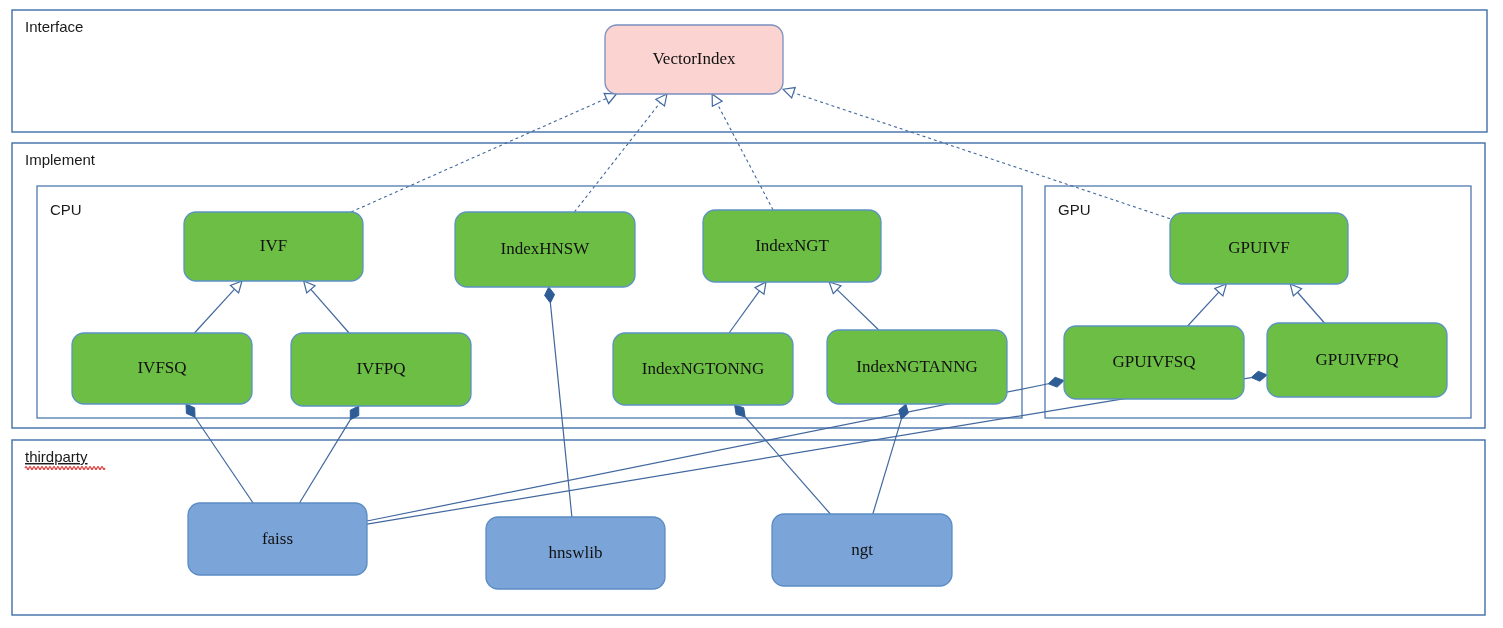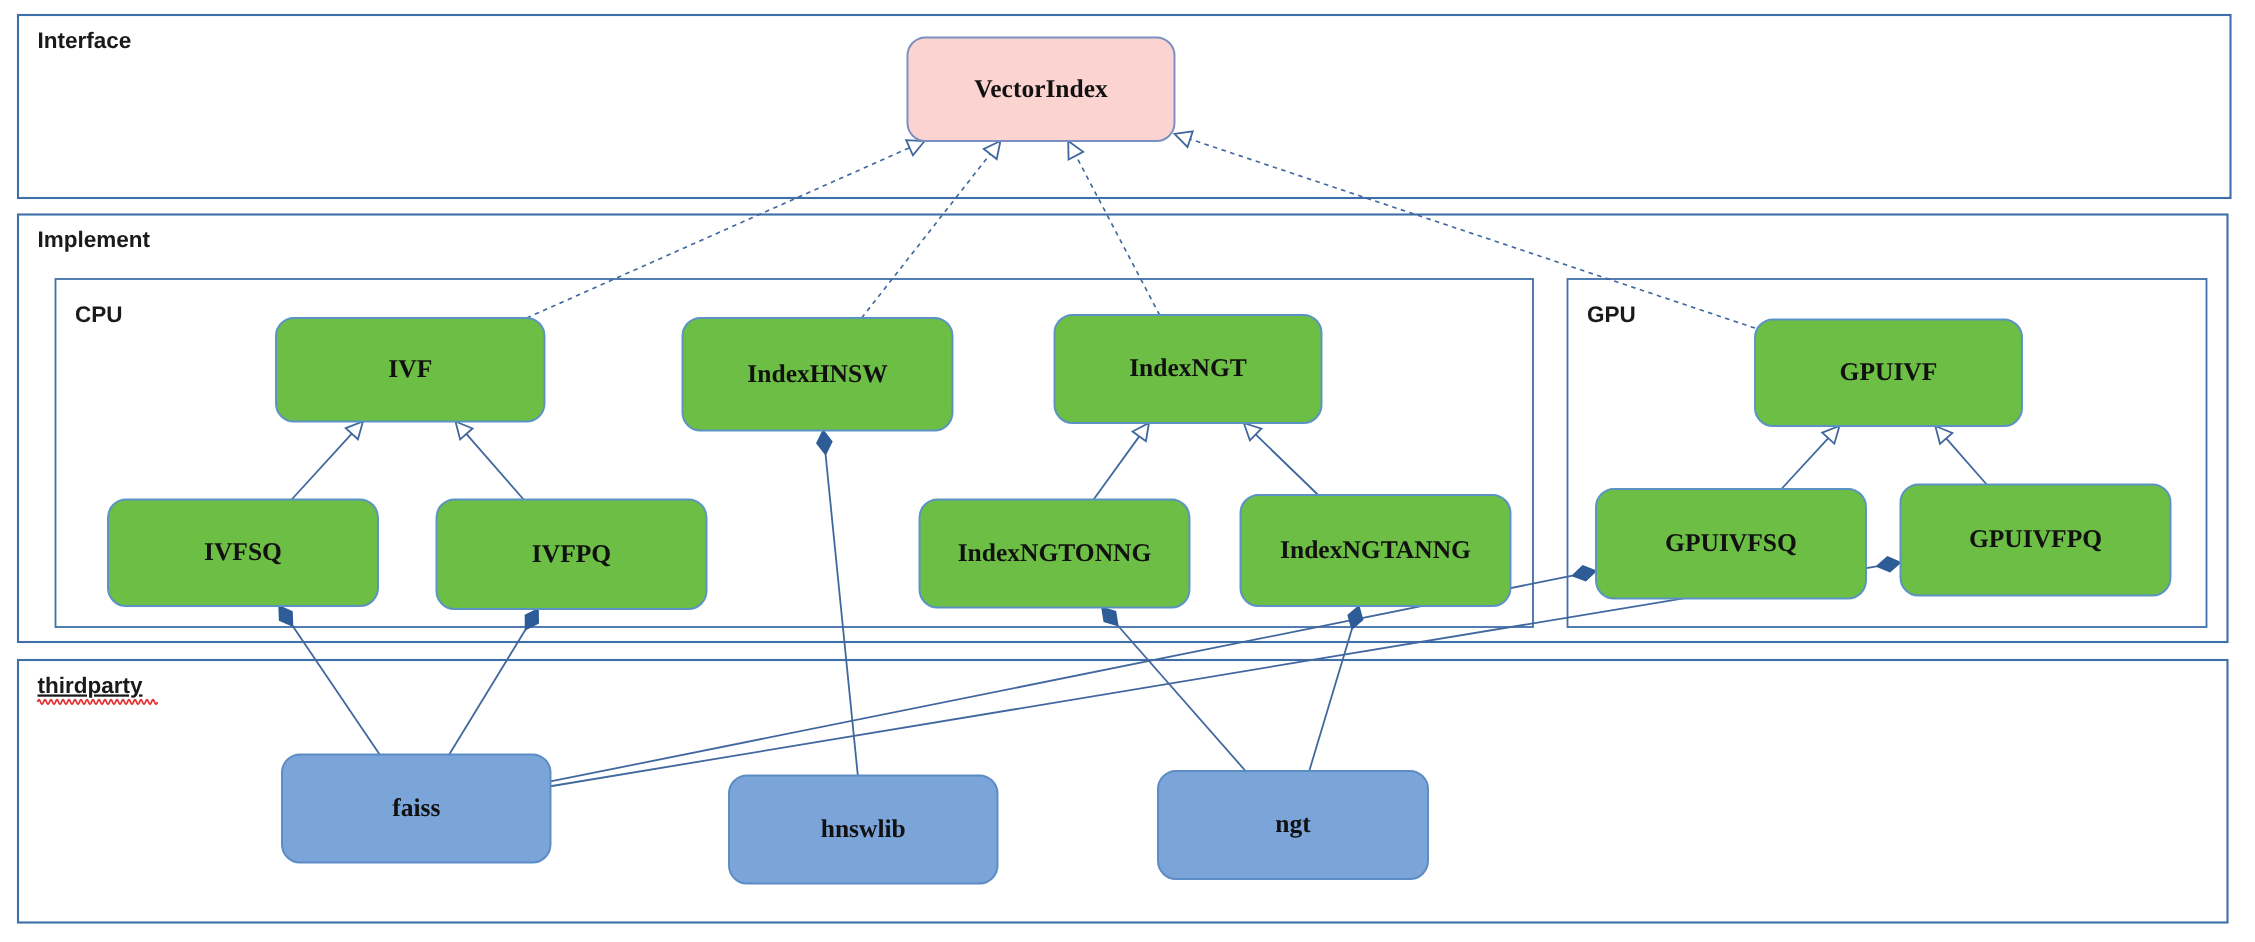--- a/index.html
+++ b/index.html
@@ -7,21 +7,20 @@
     padding: 0;
     background: #ffffff;
   }
   #canvas {
     position: relative;
     width: 1503px;
     height: 628px;
     background: #ffffff;
     font-family: "Liberation Sans", sans-serif;
     overflow: hidden;
-    font-weight: bold;
   }
   svg#diagram {
     position: absolute;
     left: 0;
     top: 0;
     width: 1503px;
     height: 628px;
   }
   .container-rect {
     fill: #ffffff;

